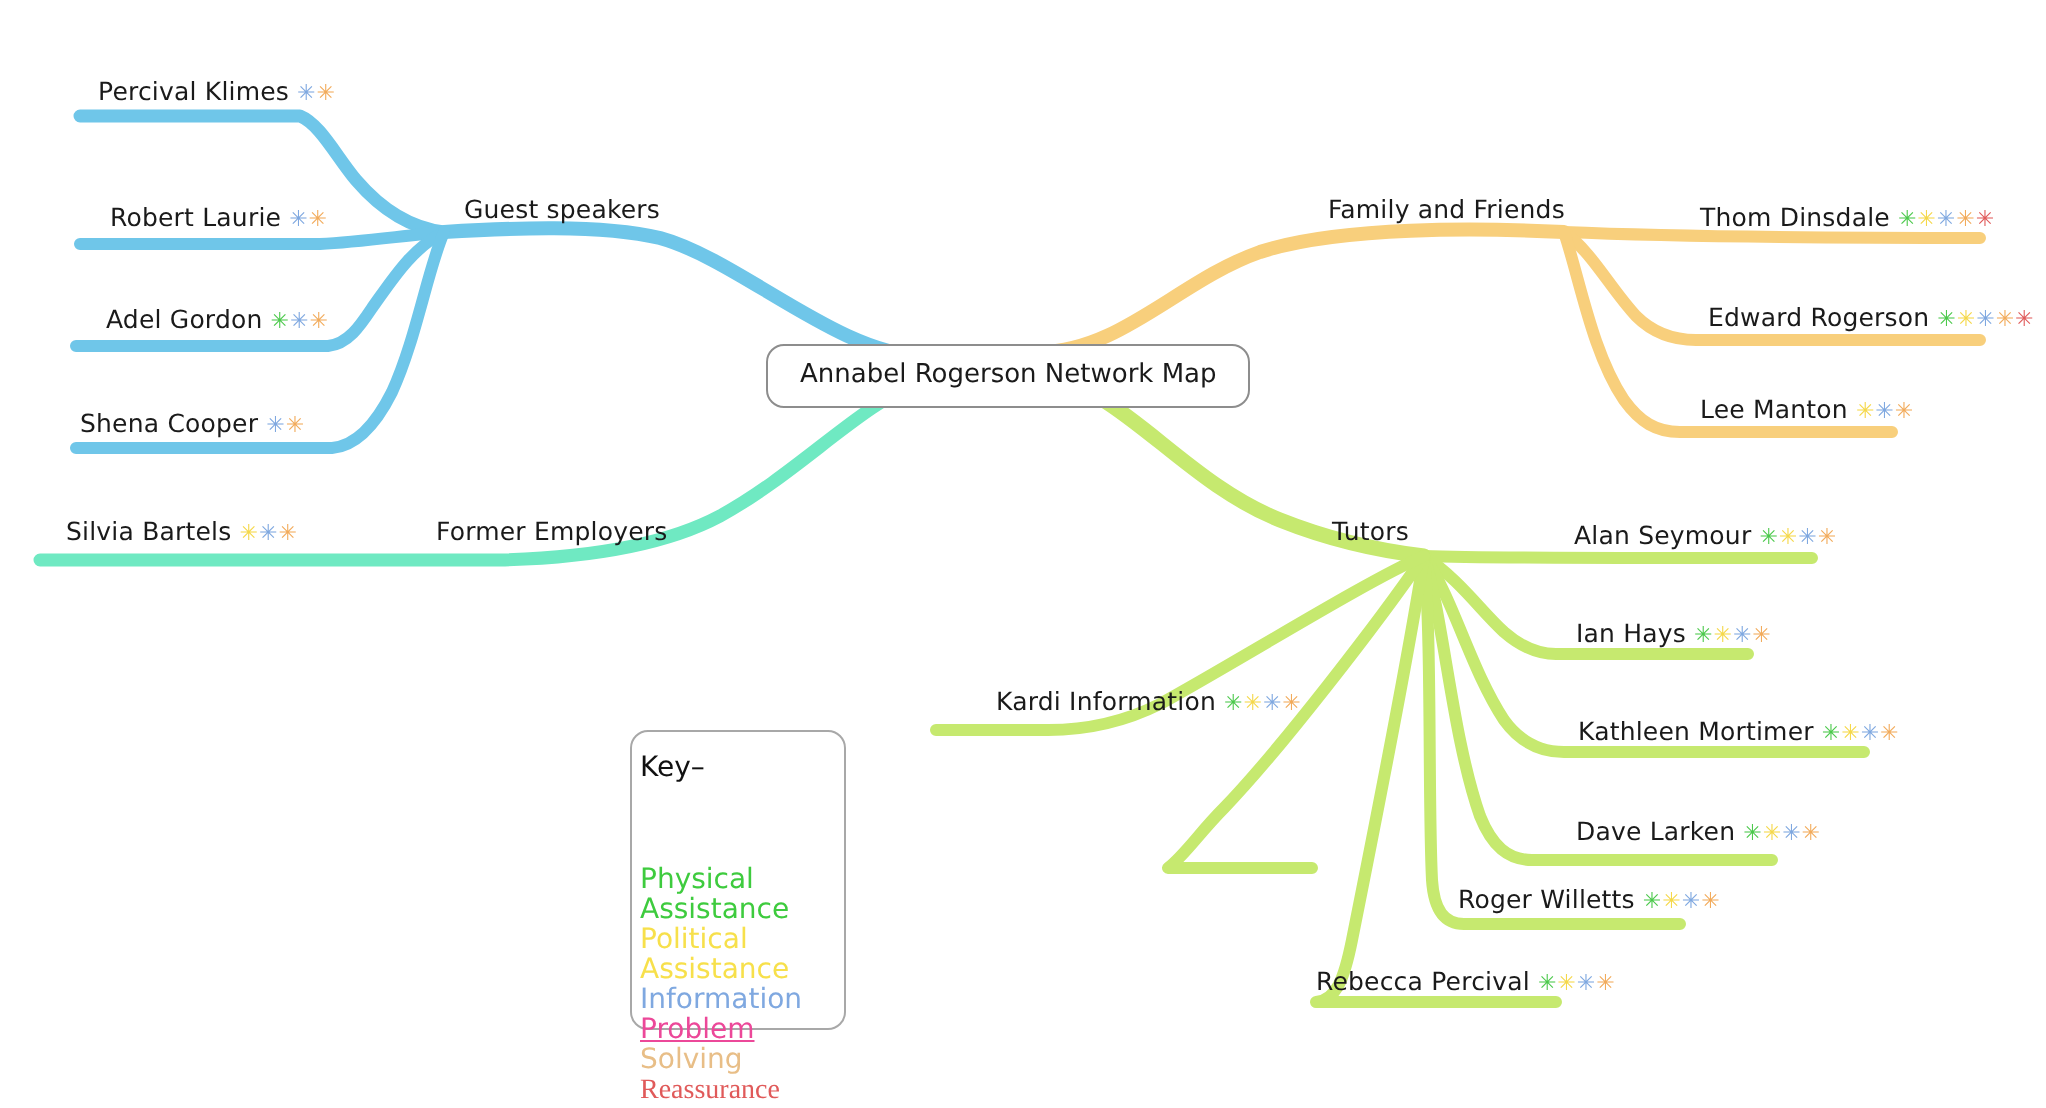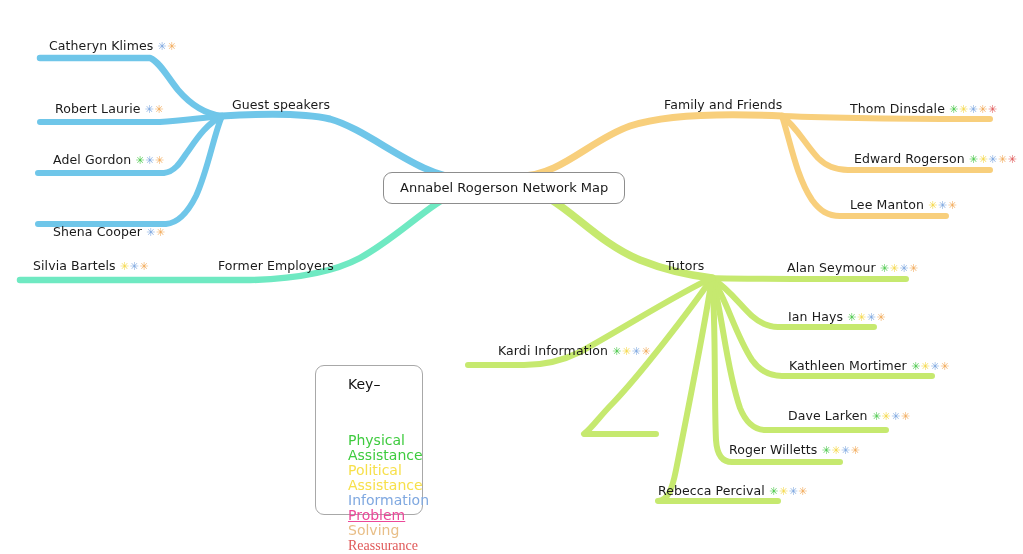--- a/index.html
+++ b/index.html
@@ -55,21 +55,21 @@
     padding: 7px 16px 8px 16px;
     white-space: nowrap;
     box-sizing: border-box;
   }
   .key-box {
     position: absolute;
     border: 1.4px solid #a8a8a8;
     border-radius: 9px;
     background: #ffffff;
     box-sizing: border-box;
-    padding: 10px 0 10px 32px;
+    padding: 10px 0 10px 4px;
   }
   .key-title {
     font-size: 14px;
     color: #111;
     line-height: 17px;
     margin-bottom: 1px;
   }
   .key-item {
     font-size: 14px;
     line-height: 15px;
@@ -122,32 +122,32 @@
 
       <path d="M 712,278 C 684,290 620,330 580,352 C 560,362 540,365 524,365 L 468,365" stroke="#C6E96F" stroke-width="6"></path>
     </g>
   </svg>
 
   <div class="central" style="left:383px; top:172px;">
     <span>Annabel Rogerson Network Map</span>
   </div>
 
   <div class="node-label" style="left:49px; top:38px;">
-    <span class="nm">Catheryn Klimes</span><span class="stars">&nbsp;<span class="st" style="color: rgb(127, 168, 224);">✳</span><span class="st" style="color: rgb(242, 171, 91);">✳</span></span>
+    <span class="nm">Percival Klimes</span><span class="stars">&nbsp;<span class="st" style="color: rgb(127, 168, 224);">✳</span><span class="st" style="color: rgb(242, 171, 91);">✳</span></span>
   </div>
 
   <div class="node-label" style="left:55px; top:101px;">
     <span class="nm">Robert Laurie</span><span class="stars">&nbsp;<span class="st" style="color: rgb(127, 168, 224);">✳</span><span class="st" style="color: rgb(242, 171, 91);">✳</span></span>
   </div>
 
   <div class="node-label" style="left:53px; top:152px;">
     <span class="nm">Adel Gordon</span><span class="stars">&nbsp;<span class="st" style="color: rgb(76, 201, 76);">✳</span><span class="st" style="color: rgb(127, 168, 224);">✳</span><span class="st" style="color: rgb(242, 171, 91);">✳</span></span>
   </div>
 
-  <div class="node-label" style="left:53px; top:204px;margin-top:20px;">
+  <div class="node-label" style="left:40px; top:204px;">
     <span class="nm">Shena Cooper</span><span class="stars">&nbsp;<span class="st" style="color: rgb(127, 168, 224);">✳</span><span class="st" style="color: rgb(242, 171, 91);">✳</span></span>
   </div>
 
   <div class="node-label" style="left:232px; top:97px;">
     <span class="nm">Guest speakers</span>
   </div>
 
   <div class="node-label" style="left:33px; top:258px;">
     <span class="nm">Silvia Bartels</span><span class="stars">&nbsp;<span class="st" style="color: rgb(245, 216, 74);">✳</span><span class="st" style="color: rgb(127, 168, 224);">✳</span><span class="st" style="color: rgb(242, 171, 91);">✳</span></span>
   </div>

